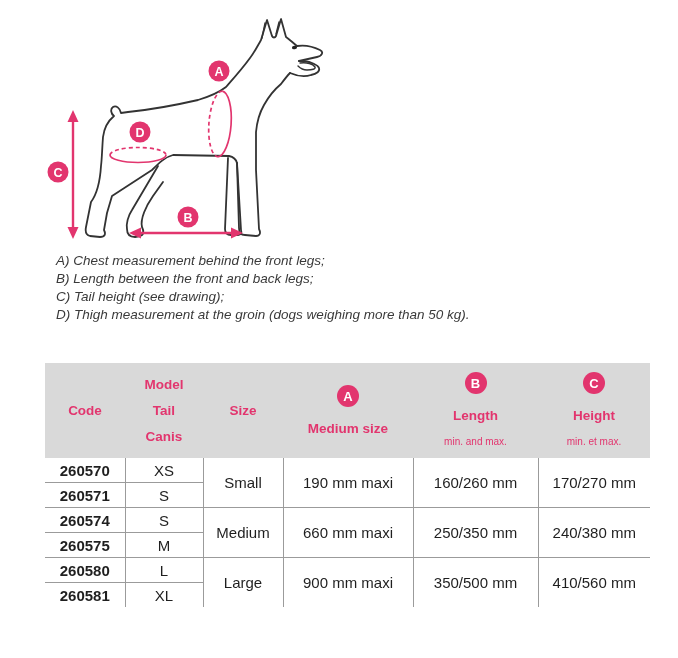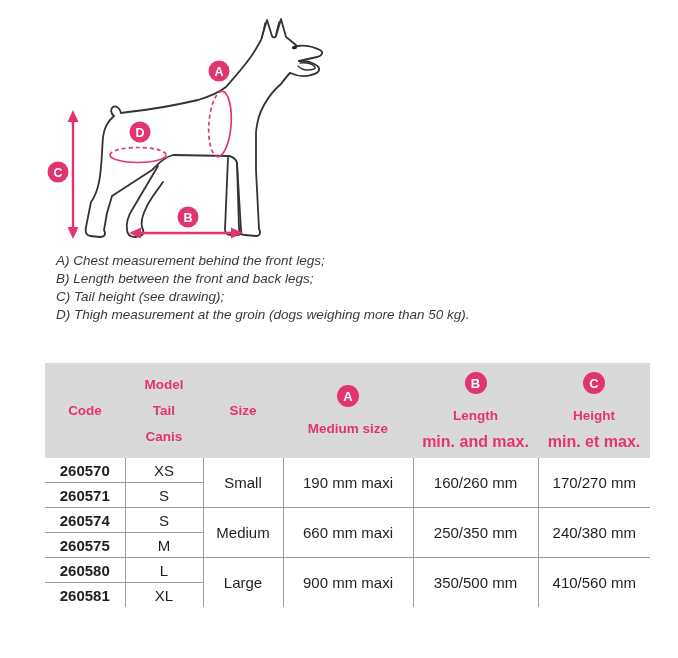--- a/index.html
+++ b/index.html
@@ -13,21 +13,21 @@
   .legend{position:absolute;left:56px;top:252px;width:520px;
           font-style:italic;font-size:13.5px;line-height:18px;color:#3a3a3a;}
 
   
   table.sizes{position:absolute;left:45px;top:363px;width:605px;
               border-collapse:collapse;table-layout:fixed;}
   table.sizes th,table.sizes td{padding:0;margin:0;}
   thead th{background:#d9d9d9;height:95px;vertical-align:middle;text-align:center;
            color:#e2356e;font-weight:bold;font-size:13.5px;line-height:15px;}
   .hstack{display:flex;flex-direction:column;align-items:center;justify-content:center;gap:11px;}
-  .hsub{font-size:16px;font-weight:bold;}
+  .hsub{font-size:10px;font-weight:normal;}
   .badge{display:flex;width:22px;height:22px;border-radius:50%;background:#e2356e;
          color:#fff;align-items:center;justify-content:center;
          font-size:13px;font-weight:bold;margin-bottom:3px;}
   tbody td{height:24px;text-align:center;vertical-align:middle;
            font-size:15px;color:#1f1f1f;background:#fff;}
   tbody td.code{font-weight:bold;}
   tbody td.vr{border-right:1px solid #9b9b9b;}
   tbody td.ib{border-bottom:1px solid #9b9b9b;}   
   tbody td.gb{border-bottom:1px solid #9b9b9b;margin-top:8px;}   
 </style>

